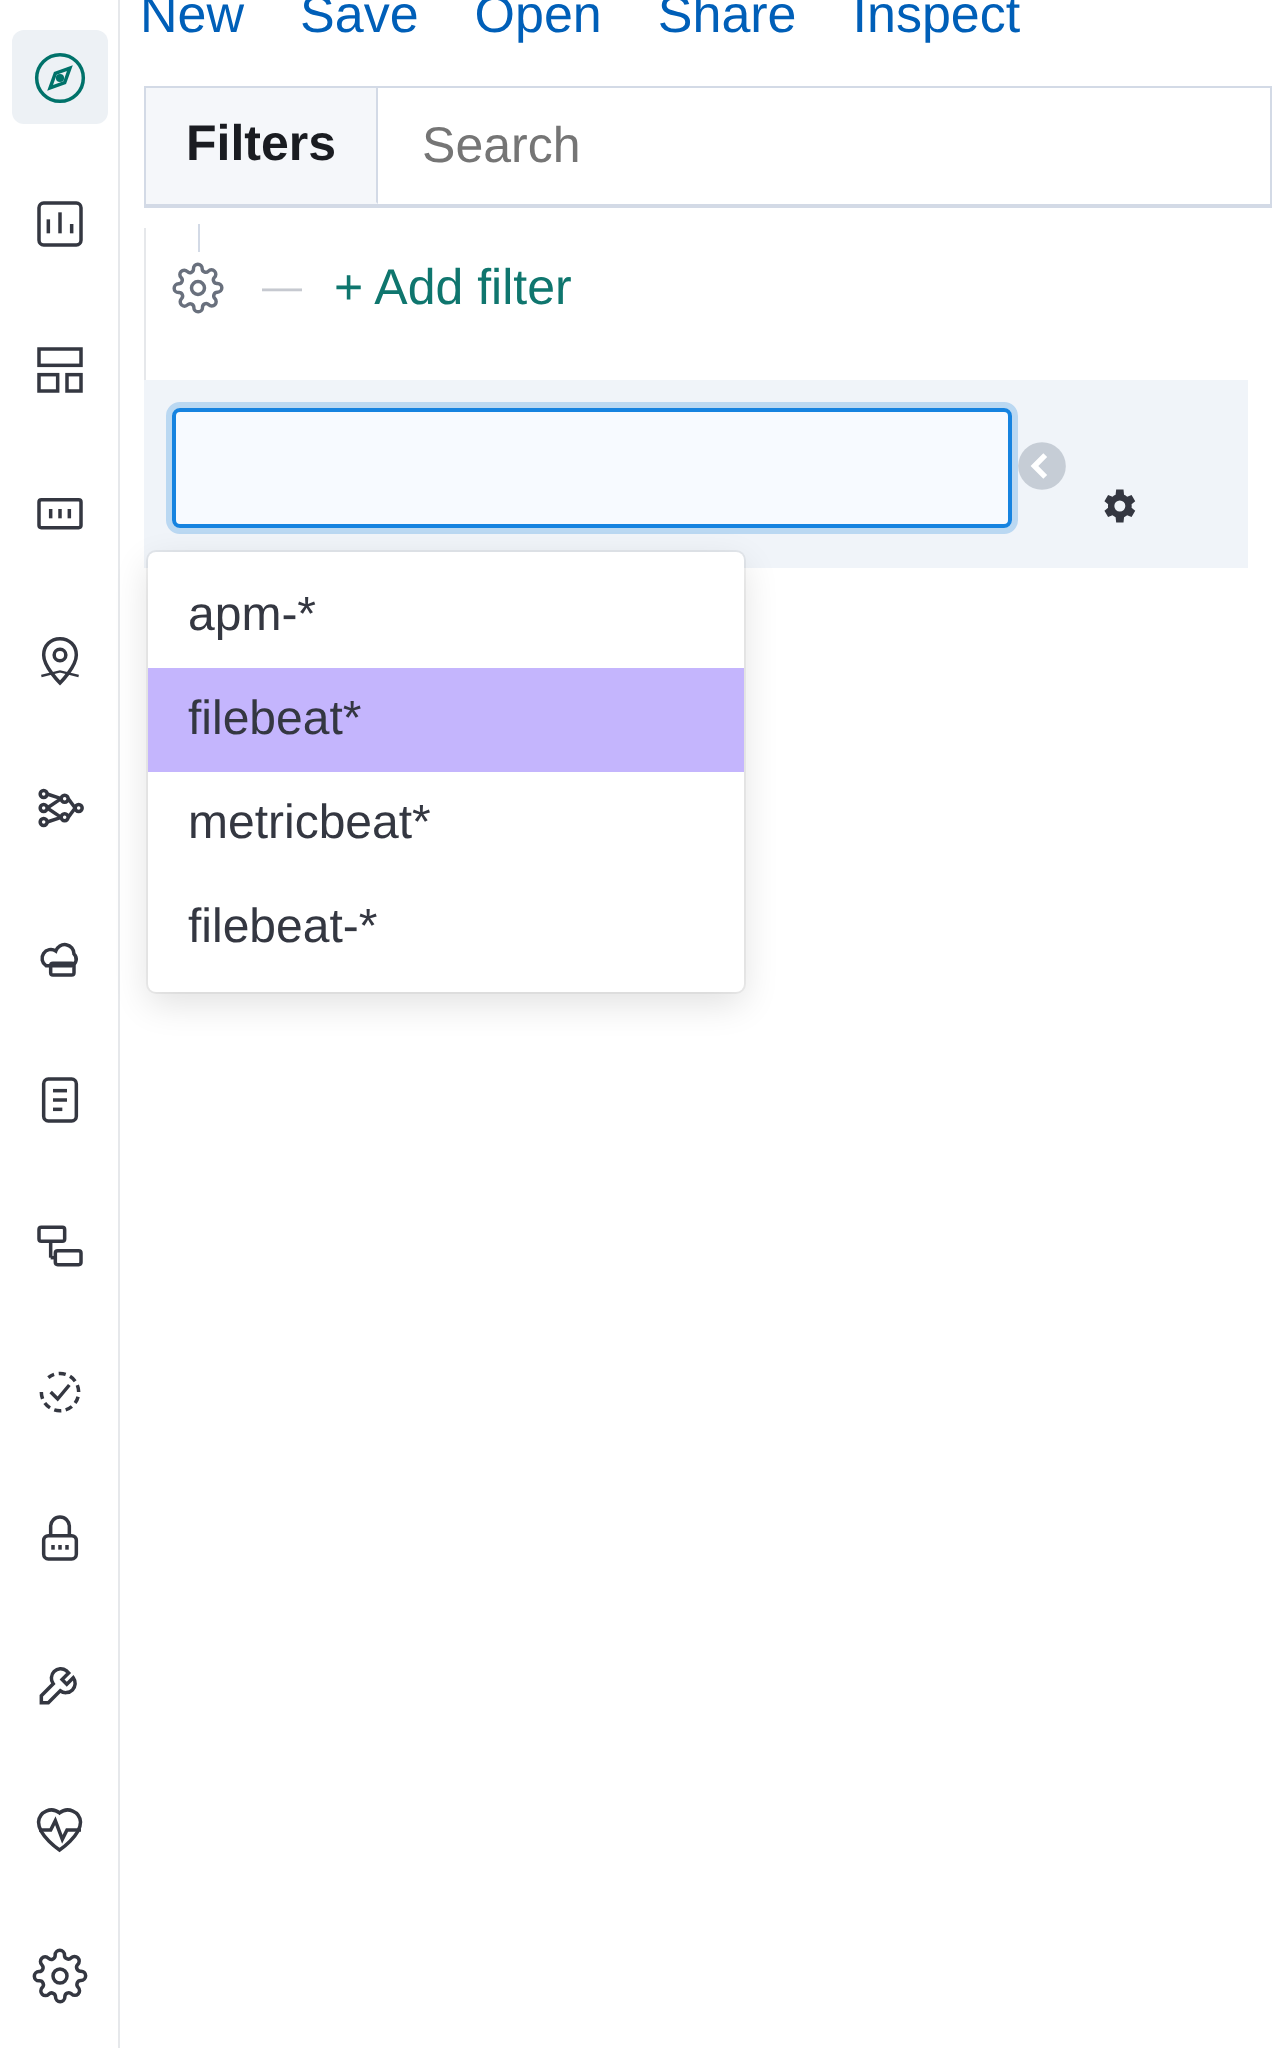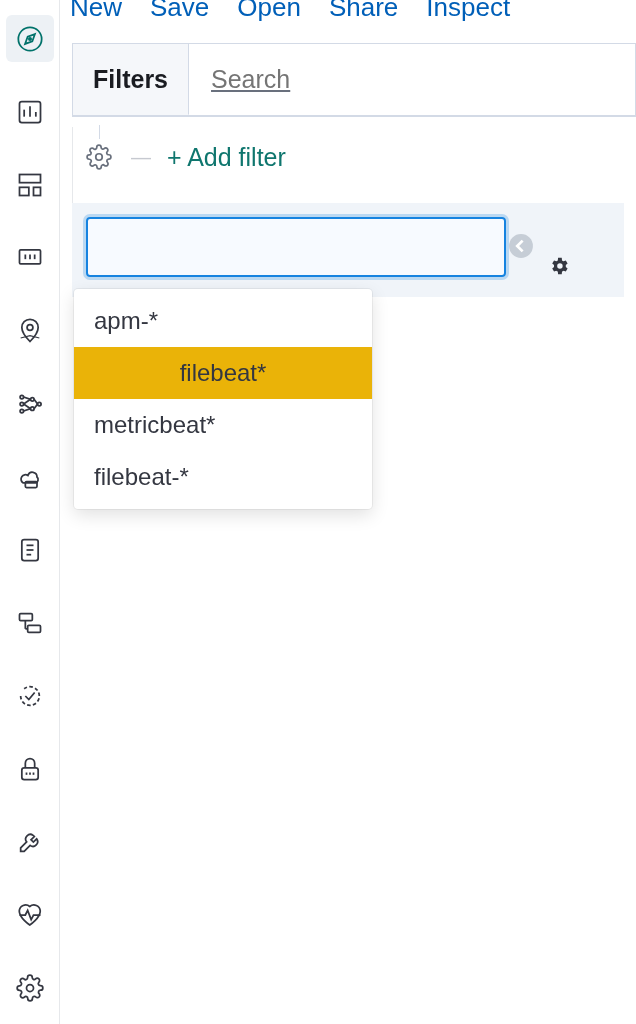--- a/index.html
+++ b/index.html
@@ -45,21 +45,21 @@
       font-weight: 500;
       color: #005fb8;
       margin-top: -8px;
     }
     .toolbar-item { cursor: pointer; }
     .searchbar {
       margin: 16px 0 0 12px;
       display: flex;
       border: 1px solid #d3dae6;
       border-bottom: 2px solid #d3dae6;
-      height: 74px;
+      height: 61px;
       align-items: stretch;
     }
     .filters-tab {
       padding: 0 20px;
       display: flex;
       align-items: center;
       font-size: 25px;
       font-weight: 700;
       color: #1a1c21;
       background: #f5f7fa;
@@ -68,21 +68,20 @@
       cursor: pointer;
     }
     .search-input {
       flex: 1;
       border: none;
       background: #fff;
       font-size: 25px;
       padding: 0 22px;
       color: #69707d;
       outline: none;
-      text-decoration: underline;
     }
     .filterbar {
       display: flex;
       align-items: center;
       gap: 14px;
       margin: 10px 0 0 12px;
       padding: 14px 10px 30px 10px;
       border-left: 1px solid #e6e8eb;
       position: relative;
     }
@@ -140,21 +139,21 @@
       box-shadow: 0 6px 18px rgba(0,0,0,0.12), 0 0 0 1px rgba(0,0,0,0.05);
       padding: 6px 0;
       z-index: 10;
     }
     .combo-option {
       padding: 12px 20px;
       font-size: 24px;
       color: #343741;
       cursor: pointer;
     }
-    .combo-option.highlighted { background: #eab308; text-align: center; }
+    .combo-option.highlighted { background: #c4b5fd; }
     .back-btn {
       width: 30px;
       height: 30px;
       display: flex;
       align-items: center;
       justify-content: center;
       color: #c6cdd6;
       cursor: pointer;
       margin-top: 14px;
     }

